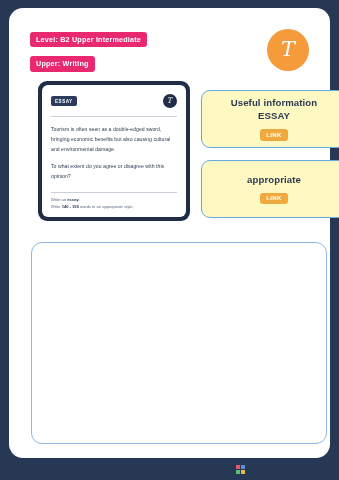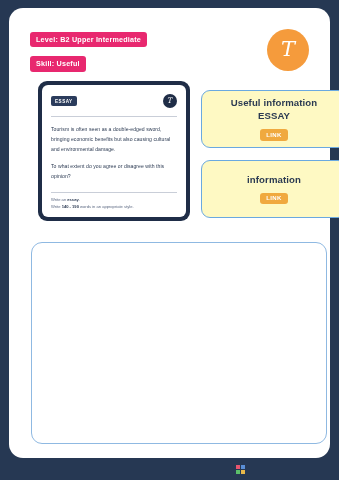--- a/index.html
+++ b/index.html
@@ -247,21 +247,21 @@
 </head>
 <body>
 
 <div class="page">
 
   <div class="badges">
     <div class="badge-row">
       <span class="badge">Level: B2 Upper Intermediate</span>
     </div>
     <div class="badge-row">
-      <span class="badge">Skill: Useful</span>
+      <span class="badge">Upper: Writing</span>
     </div>
   </div>
 
   <div class="logo-circle">
     <span class="letter">T</span>
   </div>
 
   <div class="essay-card">
     <div class="essay-inner">
 
@@ -294,21 +294,21 @@
   <div class="link-box first">
     <div class="link-title">
       <div>Useful information</div>
       <div>ESSAY</div>
     </div>
     <span class="link-pill">LINK</span>
   </div>
 
   <div class="link-box second">
     <div class="link-title">
-      <div>information</div>
+      <div>appropriate</div>
     </div>
     <span class="link-pill">LINK</span>
   </div>
 
   <div class="answer-box"></div>
 
 </div>
 
 <div class="footer">
   <span class="footer-logo">

